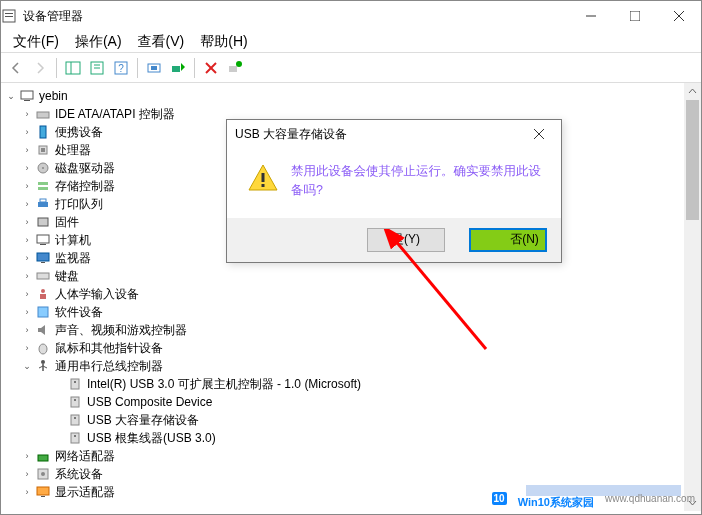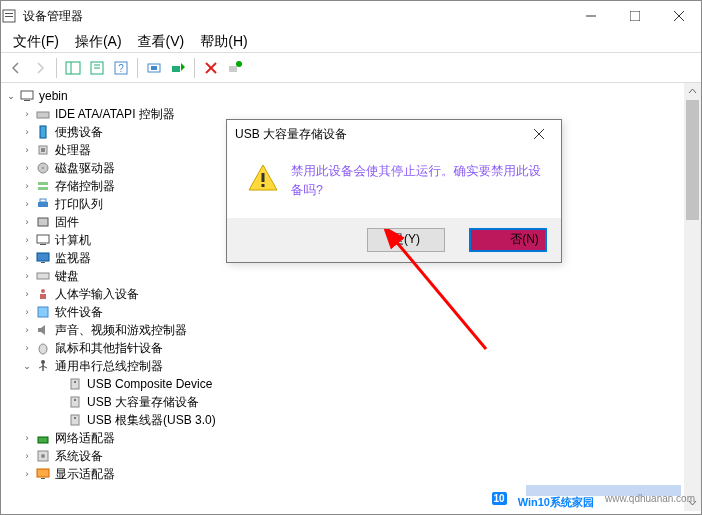--- a/index.html
+++ b/index.html
@@ -29,21 +29,21 @@
 .ind3 { padding-left: 50px; }
 .dialog { position: absolute; left: 225px; top: 118px; width: 336px; background: #fff; border: 1px solid #7a7a7a; box-shadow: 2px 2px 8px rgba(0,0,0,0.15); z-index: 10; }
 .dialog .dlg-title { height: 28px; display:flex; align-items:center; padding:0 8px; font-size:12px; }
 .dialog .dlg-title .title-text { flex:1; }
 .dialog .dlg-close { width: 28px; height: 24px; display:flex; align-items:center; justify-content:center;}
 .dialog .dlg-body { padding: 14px 20px 18px 20px; display:flex; }
 .dialog .warn-icon { width: 32px; height: 32px; margin-right: 12px; flex-shrink:0;}
 .dialog .dlg-text { font-size: 12.5px; color: #8b5cf6; line-height: 1.5; }
 .dialog .dlg-buttons { background:#f0f0f0; padding: 10px 14px; display:flex; justify-content:flex-end; gap:24px;}
 .dialog .dlg-btn { min-width: 78px; height: 24px; font-size: 12px; background:#e1e1e1; border:1px solid #adadad; display:flex; align-items:center; justify-content:center;}
-.dialog .dlg-btn.focused { border:2px solid #0078d7; background:#be185d;padding-left:33px;}
+.dialog .dlg-btn.focused { border:2px solid #0078d7; background:#84cc16;padding-left:33px;}
 .arrow { position:absolute; left:375px; top:228px; z-index:20; pointer-events:none;}
 .watermark { position:absolute; right:6px; bottom:4px; font-size:11px; display:flex; align-items:center; gap:11px; z-index:5;}
 .watermark .wm-badge { background:#0a84ff; color:#fff; font-weight:bold; font-size:10px; padding:1px 2px; border-radius:2px;}
 .watermark .wm-text1 { color:#0a84ff; font-weight:bold;margin-top:8px;}
 .watermark .wm-url { color:#888; font-size:10px;}
 .bottom-bar { position:absolute; right:20px; bottom:18px; width:155px; height:11px; background:#c6d8f3;}
 </style>
 </head>
 <body>
 
@@ -301,20 +301,30 @@
           <span>通用串行总线控制器</span>
         </div>
         <div class="node ind3">
           <span class="exp"></span>
           <span class="node-icon">
             <svg width="14" height="14" viewBox="0 0 14 14">
               <rect x="3" y="2" width="8" height="10" fill="#ddd" stroke="#888"></rect>
               <circle cx="7" cy="5" r="1" fill="#555"></circle>
             </svg>
           </span>
+          <span>Intel(R) USB 3.0 可扩展主机控制器 - 1.0 (Microsoft)</span>
+        </div>
+        <div class="node ind3">
+          <span class="exp"></span>
+          <span class="node-icon">
+            <svg width="14" height="14" viewBox="0 0 14 14">
+              <rect x="3" y="2" width="8" height="10" fill="#ddd" stroke="#888"></rect>
+              <circle cx="7" cy="5" r="1" fill="#555"></circle>
+            </svg>
+          </span>
           <span>USB Composite Device</span>
         </div>
         <div class="node ind3">
           <span class="exp"></span>
           <span class="node-icon">
             <svg width="14" height="14" viewBox="0 0 14 14">
               <rect x="3" y="2" width="8" height="10" fill="#ddd" stroke="#888"></rect>
               <circle cx="7" cy="5" r="1" fill="#555"></circle>
             </svg>
           </span>

